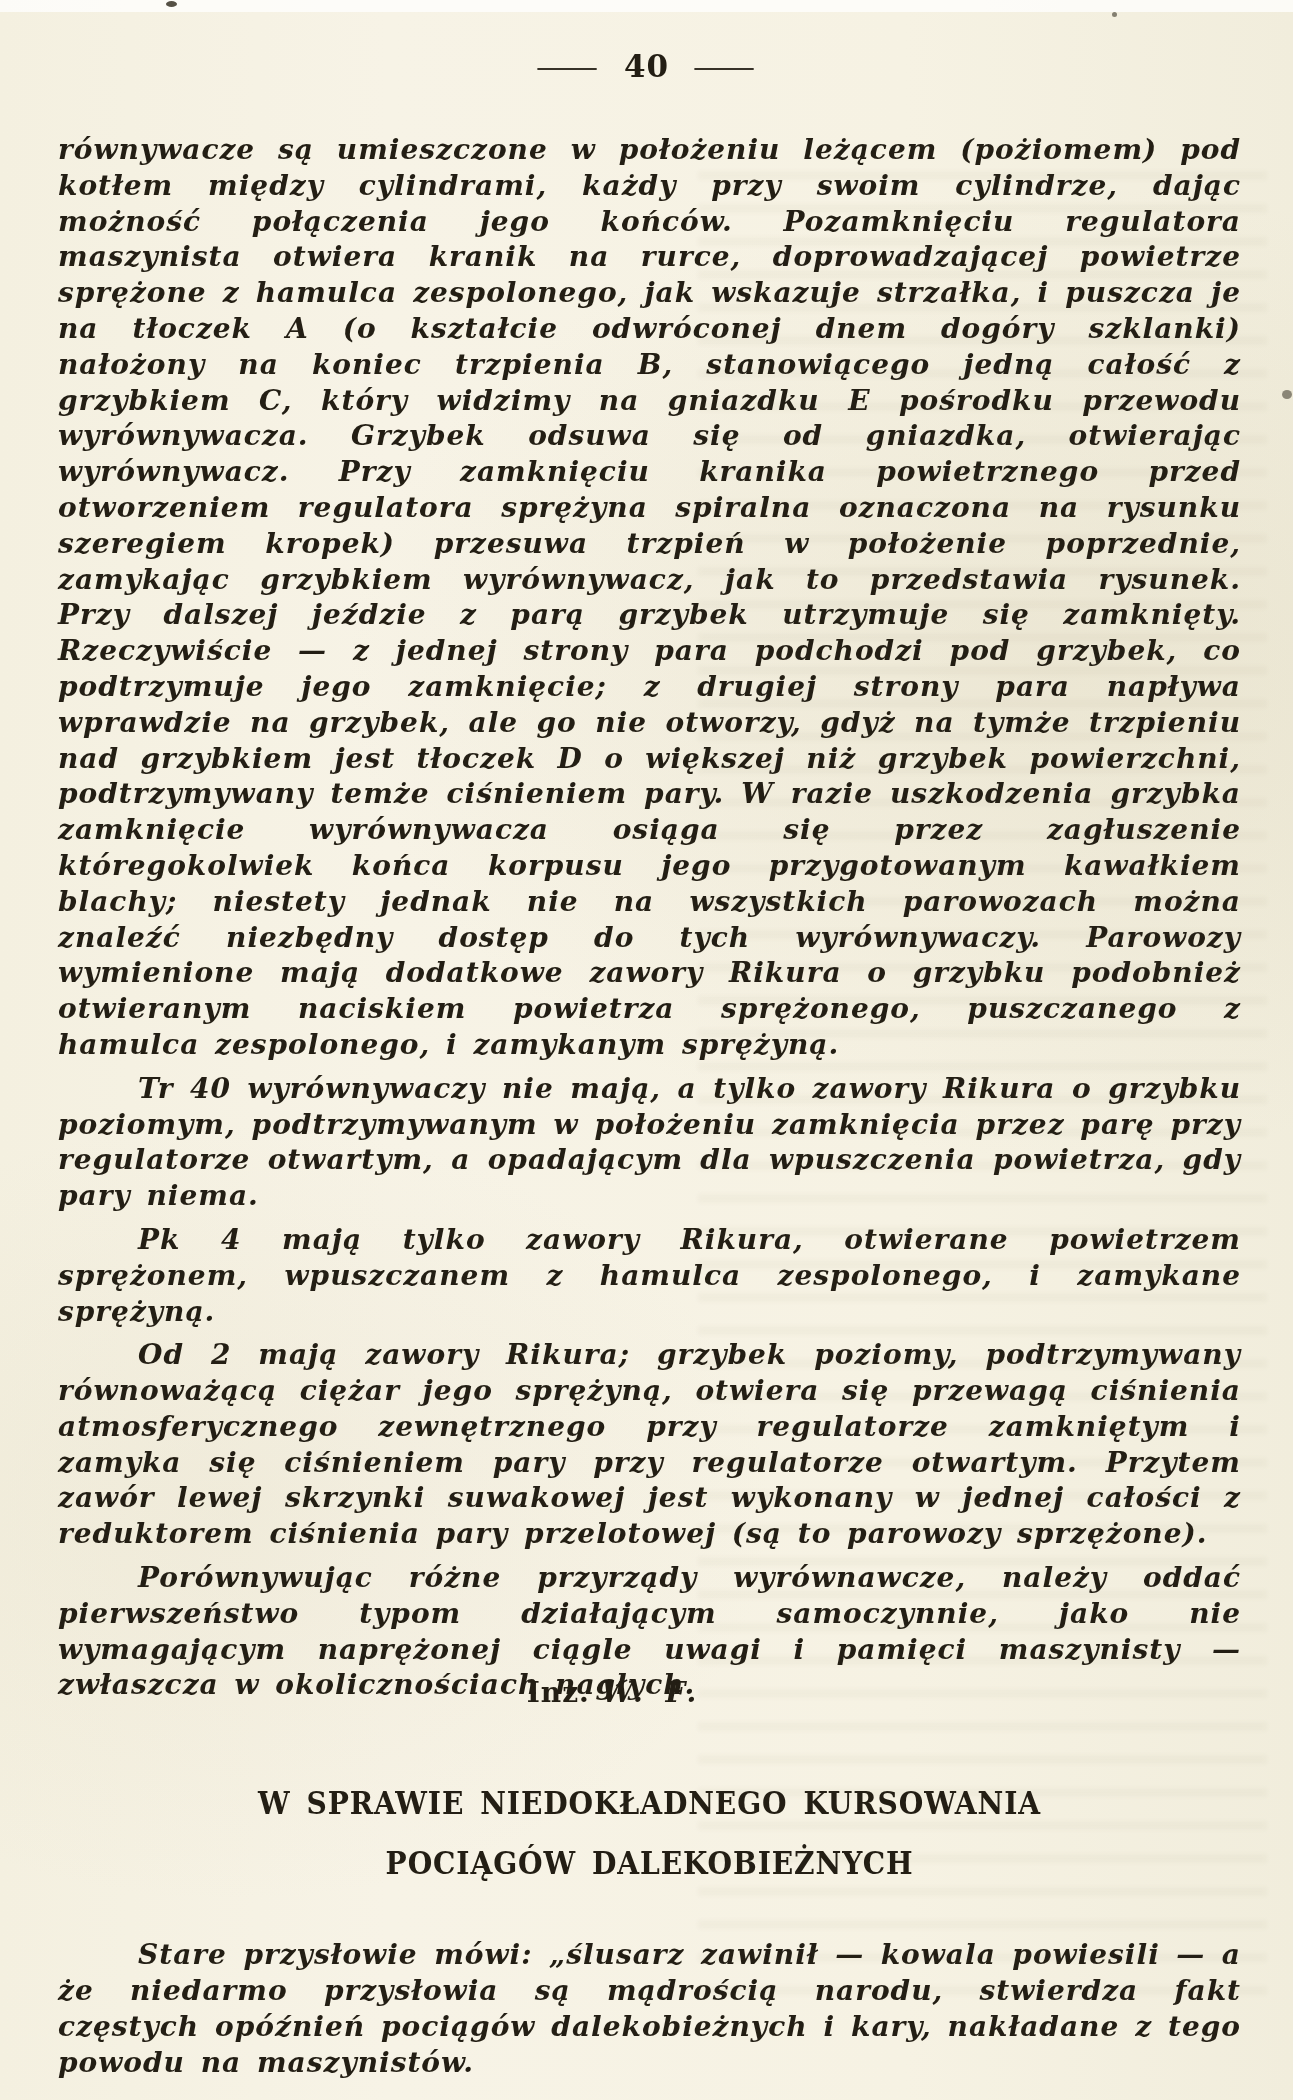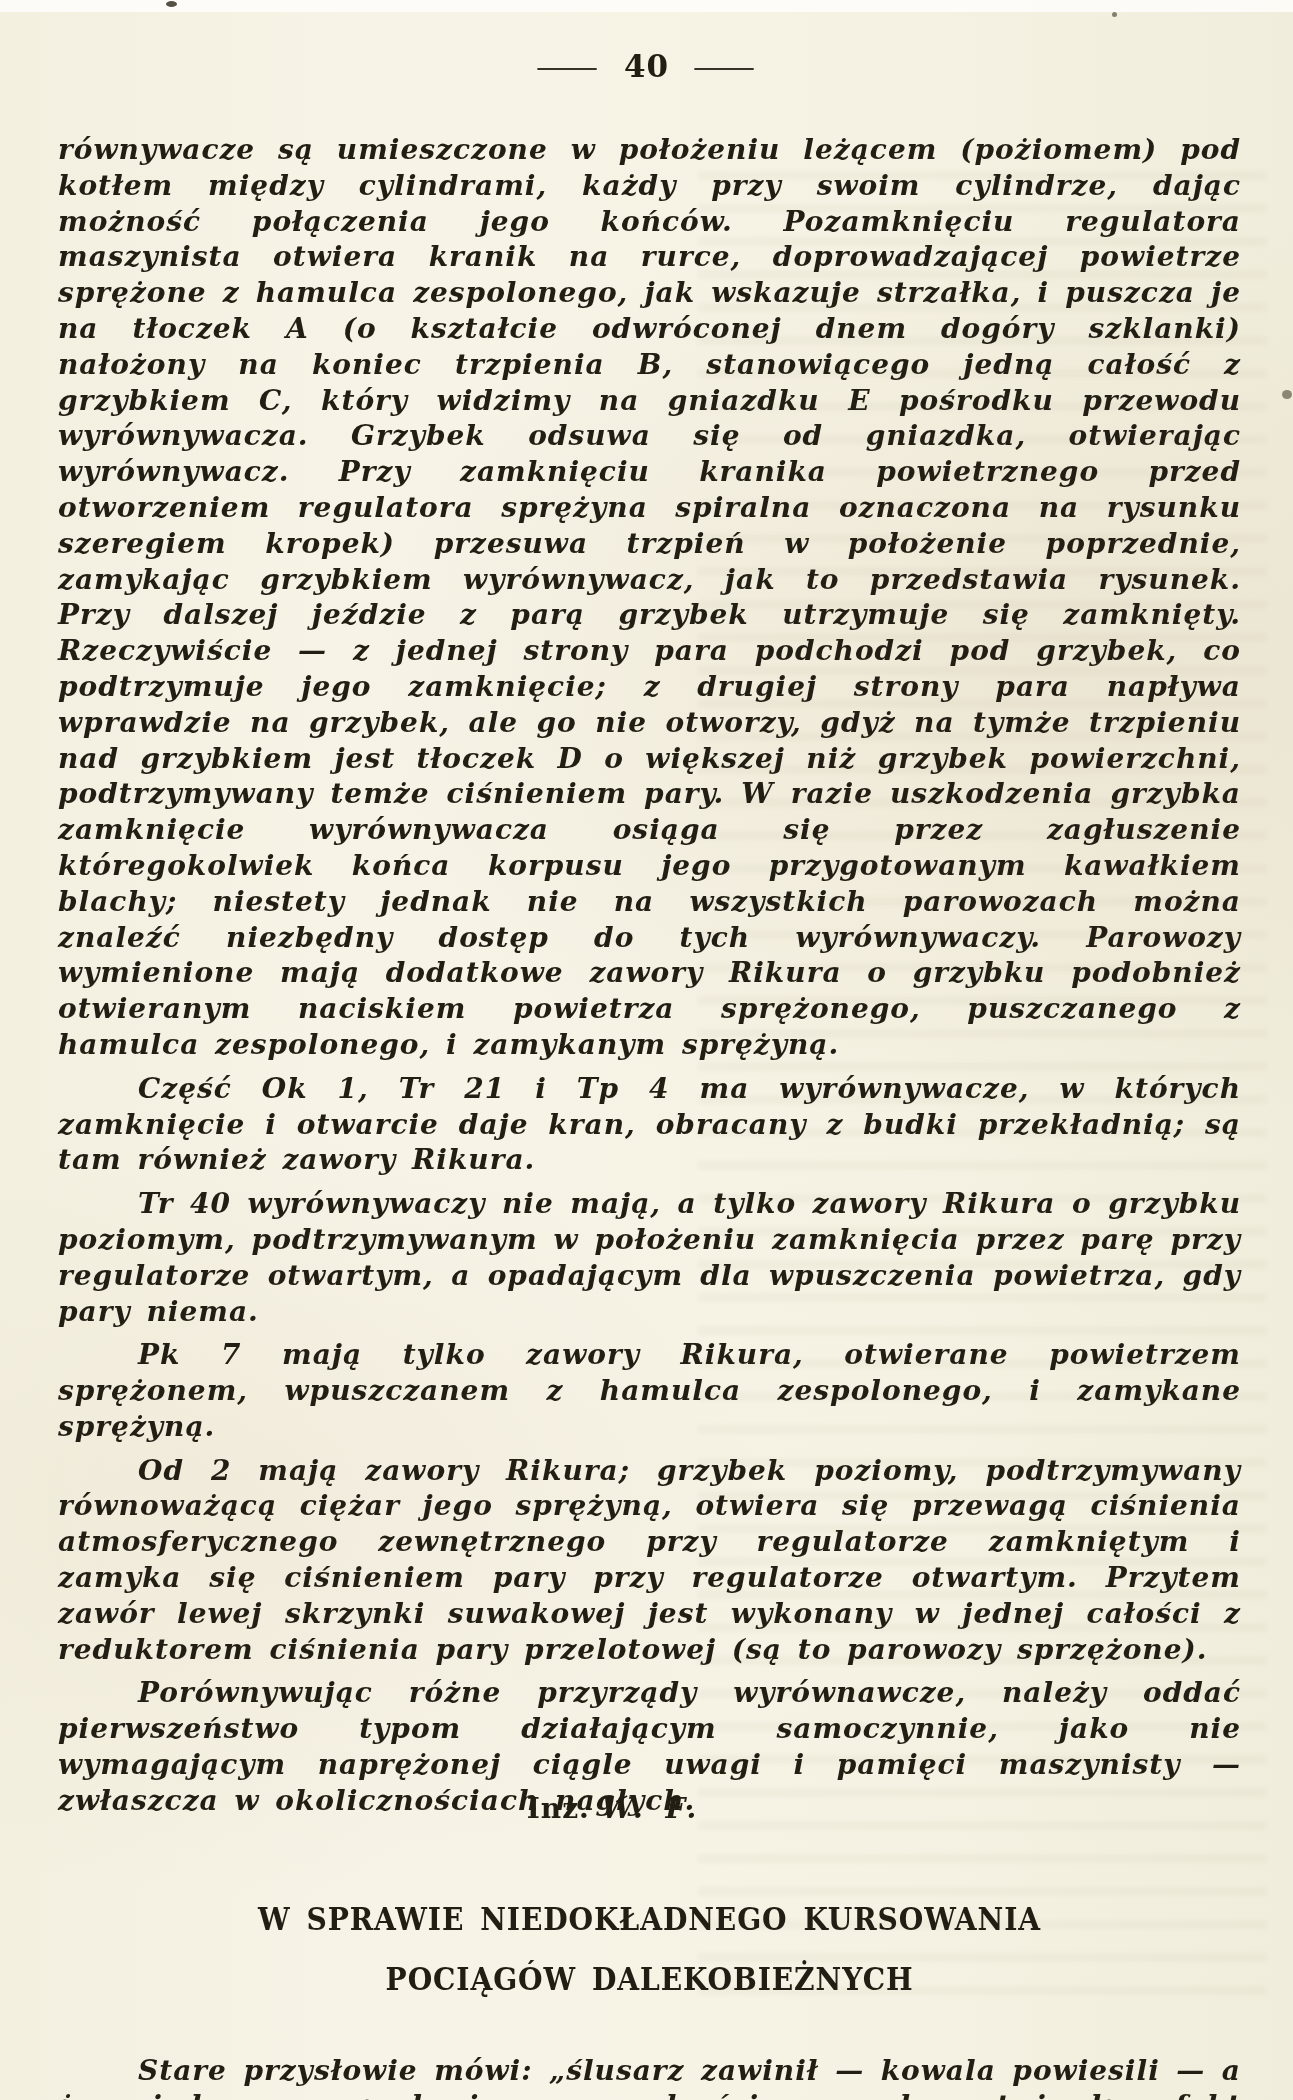--- a/index.html
+++ b/index.html
@@ -117,25 +117,24 @@
   <div class="page-number">
     <span class="pn-dash">—</span>
     <span class="pn-num">40</span>
     <span class="pn-dash">—</span>
   </div>
 
   <div class="content">
 
     <p class="para no-indent">równywacze są umieszczone w położeniu leżącem (pożiomem) pod kotłem między cylindrami, każdy przy swoim cylindrze, dając możność połączenia jego końców. Pozamknięciu regulatora maszynista otwiera kranik na rurce, doprowadzającej powietrze sprężone z hamulca zespolonego, jak wskazuje strzałka, i puszcza je na tłoczek A (o kształcie odwróconej dnem dogóry szklanki) nałożony na koniec trzpienia B, stanowiącego jedną całość z grzybkiem C, który widzimy na gniazdku E pośrodku przewodu wyrównywacza. Grzybek odsuwa się od gniazdka, otwierając wyrównywacz. Przy zamknięciu kranika powietrznego przed otworzeniem regulatora sprężyna spiralna oznaczona na rysunku szeregiem kropek) przesuwa trzpień w położenie poprzednie, zamykając grzybkiem wyrównywacz, jak to przedstawia rysunek. Przy dalszej jeździe z parą grzybek utrzymuje się zamknięty. Rzeczywiście — z jednej strony para podchodzi pod grzybek, co podtrzymuje jego zamknięcie; z drugiej strony para napływa wprawdzie na grzybek, ale go nie otworzy, gdyż na tymże trzpieniu nad grzybkiem jest tłoczek D o większej niż grzybek powierzchni, podtrzymywany temże ciśnieniem pary. W razie uszkodzenia grzybka zamknięcie wyrównywacza osiąga się przez zagłuszenie któregokolwiek końca korpusu jego przygotowanym kawałkiem blachy; niestety jednak nie na wszystkich parowozach można znaleźć niezbędny dostęp do tych wyrównywaczy. Parowozy wymienione mają dodatkowe zawory Rikura o grzybku podobnież otwieranym naciskiem powietrza sprężonego, puszczanego z hamulca zespolonego, i zamykanym sprężyną.</p>
 
-    <p class="para">Część Ok 1, Tr 21 i Tp 4 ma wyrównywacze, w których zamknięcie i otwarcie daje kran, obracany z budki przekładnią; są tam również zawory Rikura.</p>
 
     <p class="para">Tr 40 wyrównywaczy nie mają, a tylko zawory Rikura o grzybku poziomym, podtrzymywanym w położeniu zamknięcia przez parę przy regulatorze otwartym, a opadającym dla wpuszczenia powietrza, gdy pary niema.</p>
 
-    <p class="para">Pk 7 mają tylko zawory Rikura, otwierane powietrzem sprężonem, wpuszczanem z hamulca zespolonego, i zamykane sprężyną.</p>
+    <p class="para">Pk 4 mają tylko zawory Rikura, otwierane powietrzem sprężonem, wpuszczanem z hamulca zespolonego, i zamykane sprężyną.</p>
 
     <p class="para">Od 2 mają zawory Rikura; grzybek poziomy, podtrzymywany równoważącą ciężar jego sprężyną, otwiera się przewagą ciśnienia atmosferycznego zewnętrznego przy regulatorze zamkniętym i zamyka się ciśnieniem pary przy regulatorze otwartym. Przytem zawór lewej skrzynki suwakowej jest wykonany w jednej całości z reduktorem ciśnienia pary przelotowej (są to parowozy sprzężone).</p>
 
     <p class="para">Porównywując różne przyrządy wyrównawcze, należy oddać pierwszeństwo typom działającym samoczynnie, jako nie wymagającym naprężonej ciągle uwagi i pamięci maszynisty — zwłaszcza w okolicznościach nagłych.</p>
 
     <div class="signature">
       <span>Inż.</span><span class="sig-name">W. F.</span>
     </div>
 
     <h1 class="article-title">

